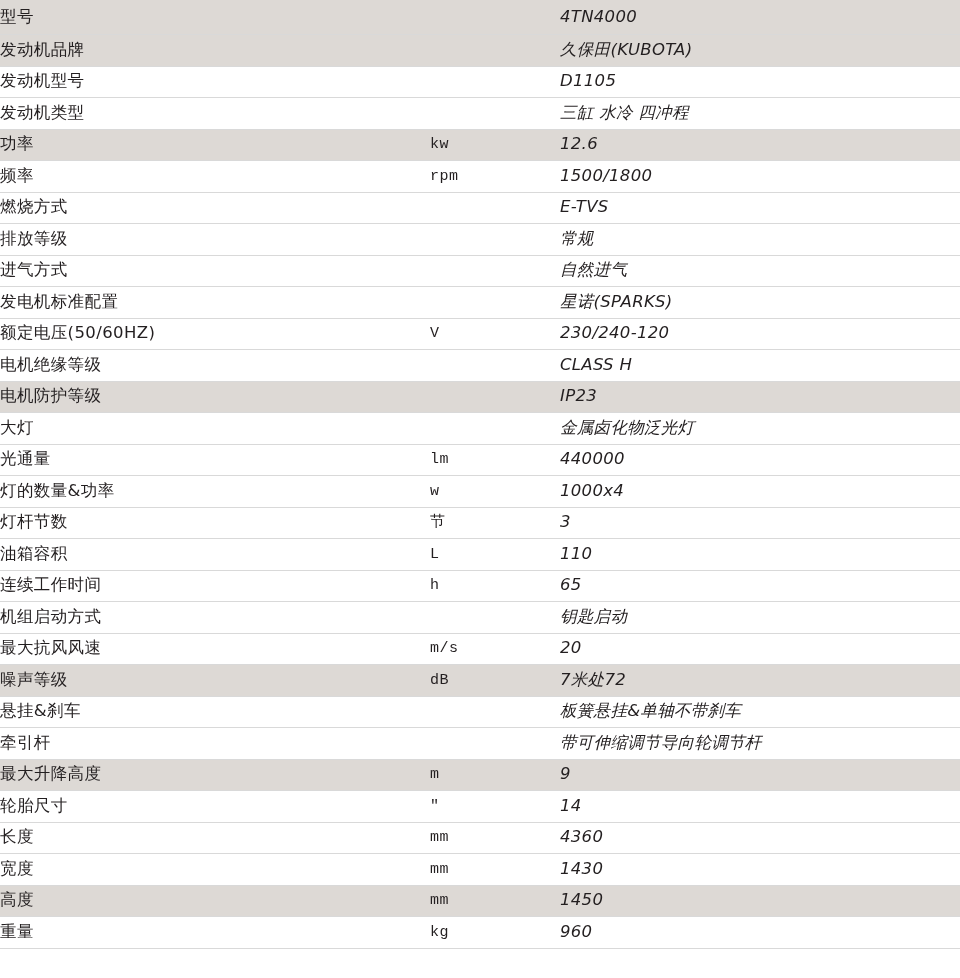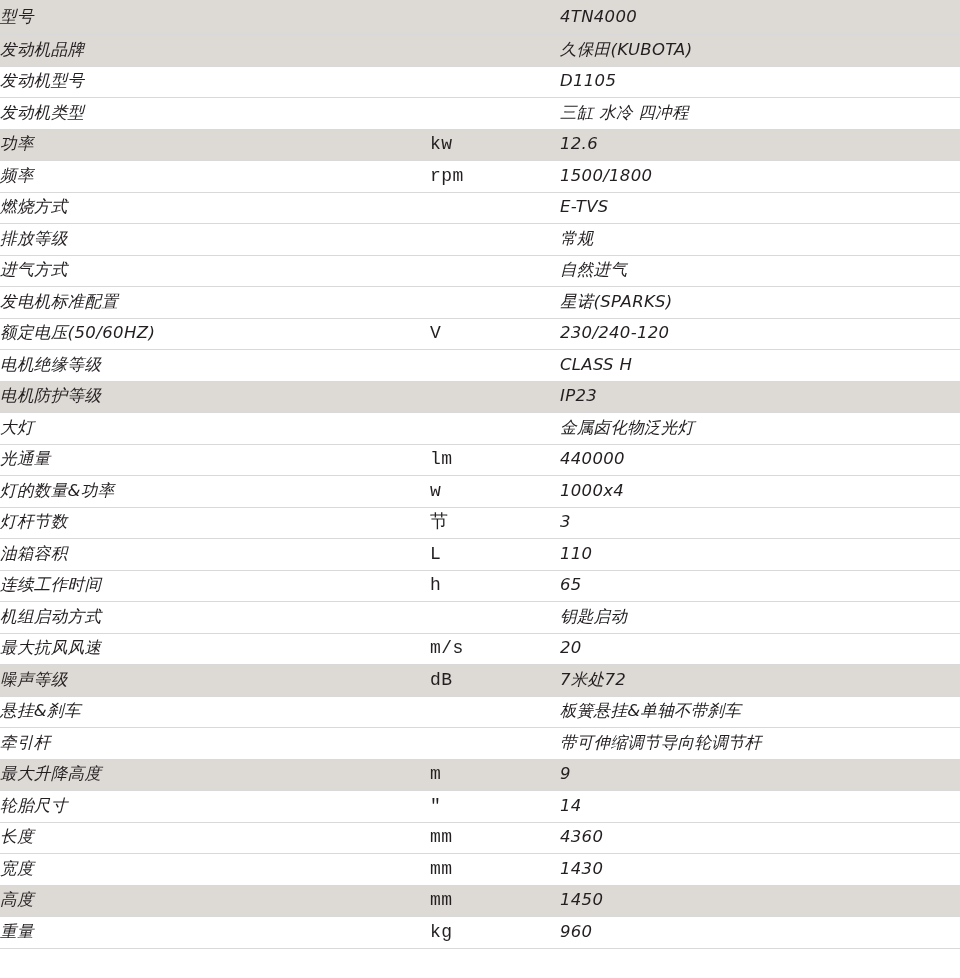--- a/index.html
+++ b/index.html
@@ -36,26 +36,25 @@
     border-bottom: 1px solid #d9d9d9;
     padding: 0 0 0 0;
     vertical-align: middle;
     line-height: 1.15;
     white-space: nowrap;
     overflow: hidden;
   }
   td.cell-name {
     padding-left: 40px;
     letter-spacing: 0.4px;
-    font-style: italic;
   }
   td.cell-unit {
     padding-left: 38px;
     font-family: "Liberation Mono", monospace;
-    font-size: 18px;
+    font-size: 15px;
     letter-spacing: 0.5px;
   }
   td.cell-value {
     padding-left: 12px;
     letter-spacing: 0.3px;
     font-style: italic;
   }
   tr.row-shade td {
     background: #ddd9d5;
   }

